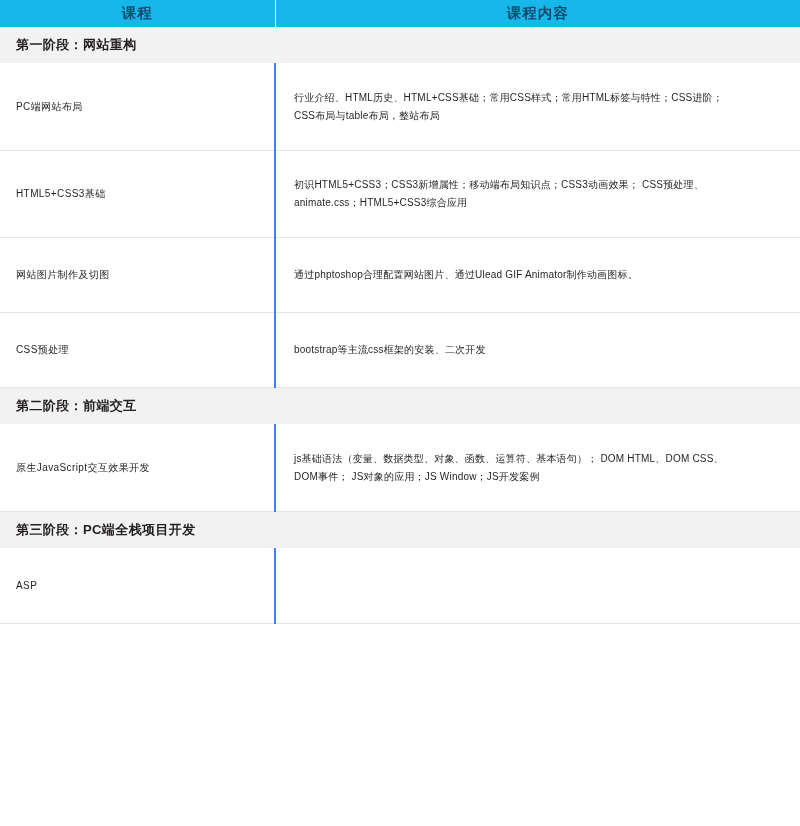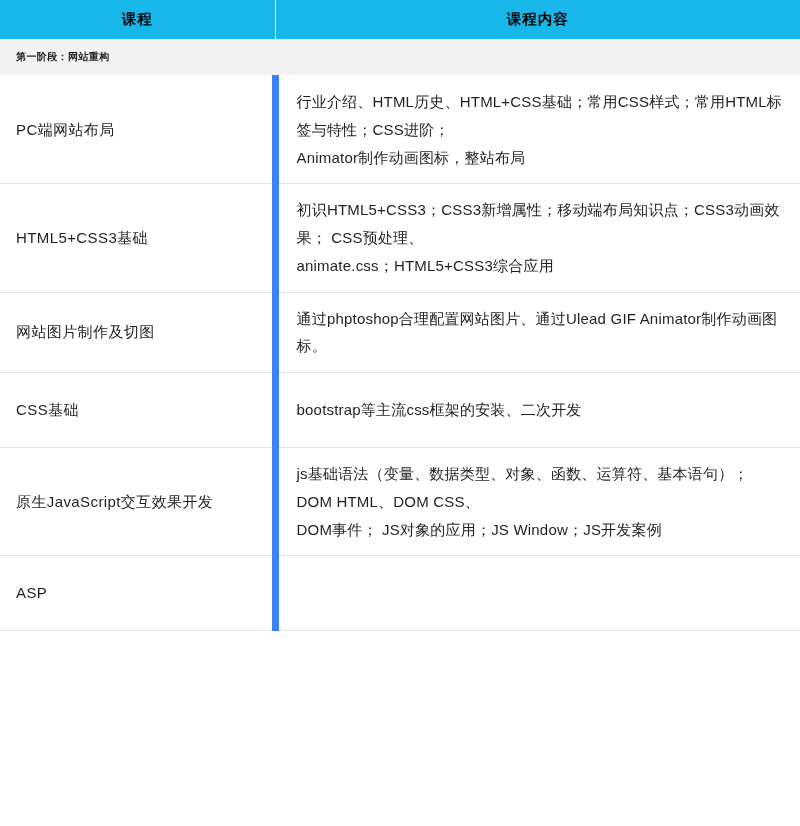--- a/index.html
+++ b/index.html
@@ -17,57 +17,57 @@
   .curriculum-table {
     width: 800px;
     border-collapse: collapse;
     table-layout: fixed;
   }
   .curriculum-table col.col-course { width: 275px; }
   .curriculum-table col.col-content { width: 525px; }
 
   .curriculum-table th {
     background: #18b7ea;
-    color: #000000;
+    color: #0c4a6e;
     font-size: 14.5px;
     font-weight: bold;
     letter-spacing: 1px;
-    height: 39px;
+    height: 27px;
     padding: 0;
     text-align: center;
     vertical-align: middle;
     border-right: 1px solid #ffffff;
   }
   .curriculum-table th:last-child {
     border-right: none;
   }
 
   tr.stage-row td {
     background: #f2f2f2;
-    font-size: 10px;
+    font-size: 13px;
     font-weight: bold;
     color: #231f20;
     height: 36px;
     padding: 0 0 0 16px;
     vertical-align: middle;
     border-bottom: 1px solid #ffffff;
     letter-spacing: 0.4px;
   }
 
   tr.item-row td {
     background: #ffffff;
-    font-size: 15px;
+    font-size: 10px;
     color: #231f20;
     vertical-align: middle;
     border-bottom: 1px solid #e4e4e4;
     line-height: 1.85;
   }
   tr.item-row td.course-cell {
     padding: 12px 10px 12px 16px;
-    border-right: 7px solid #3b82f6;
+    border-right: 2px solid #3b82f6;
     letter-spacing: 0.4px;
   }
   tr.item-row td.content-cell {
     padding: 12px 16px 12px 18px;
     letter-spacing: 0.2px;
   }
   tr.item-row.tall td { height: 50px; margin-top: 40px; }
   tr.item-row.extra-tall td { height: 62px; }
   .content-line { display: block; }
 </style>
@@ -86,47 +86,53 @@
     </tr>
   </thead>
   <tbody id="table-body">
       <tr class="stage-row">
         <td colspan="2">第一阶段：网站重构</td>
       </tr>
       <tr class="item-row extra-tall">
         <td class="course-cell">PC端网站布局</td>
         <td class="content-cell">
           <span class="content-line">行业介绍、HTML历史、HTML+CSS基础；常用CSS样式；常用HTML标签与特性；CSS进阶；</span>
-          <span class="content-line">Animator制作动画图标，整站布局</span>
+          <span class="content-line">CSS布局与table布局，整站布局</span>
         </td>
       </tr>
       <tr class="item-row extra-tall">
         <td class="course-cell">HTML5+CSS3基础</td>
         <td class="content-cell">
           <span class="content-line">初识HTML5+CSS3；CSS3新增属性；移动端布局知识点；CSS3动画效果； CSS预处理、</span>
           <span class="content-line">animate.css；HTML5+CSS3综合应用</span>
         </td>
       </tr>
       <tr class="item-row tall">
         <td class="course-cell">网站图片制作及切图</td>
         <td class="content-cell">
           <span class="content-line">通过phptoshop合理配置网站图片、通过Ulead GIF Animator制作动画图标。</span>
         </td>
       </tr>
       <tr class="item-row tall">
-        <td class="course-cell">CSS基础</td>
+        <td class="course-cell">CSS预处理</td>
         <td class="content-cell">
           <span class="content-line">bootstrap等主流css框架的安装、二次开发</span>
         </td>
+      </tr>
+      <tr class="stage-row">
+        <td colspan="2">第二阶段：前端交互</td>
       </tr>
       <tr class="item-row extra-tall">
         <td class="course-cell">原生JavaScript交互效果开发</td>
         <td class="content-cell">
           <span class="content-line">js基础语法（变量、数据类型、对象、函数、运算符、基本语句）； DOM HTML、DOM CSS、</span>
           <span class="content-line">DOM事件； JS对象的应用；JS Window；JS开发案例</span>
         </td>
+      </tr>
+      <tr class="stage-row">
+        <td colspan="2">第三阶段：PC端全栈项目开发</td>
       </tr>
       <tr class="item-row tall">
         <td class="course-cell">ASP</td>
         <td class="content-cell"></td>
       </tr>
     </tbody>
 </table>
 
 </body></html>

